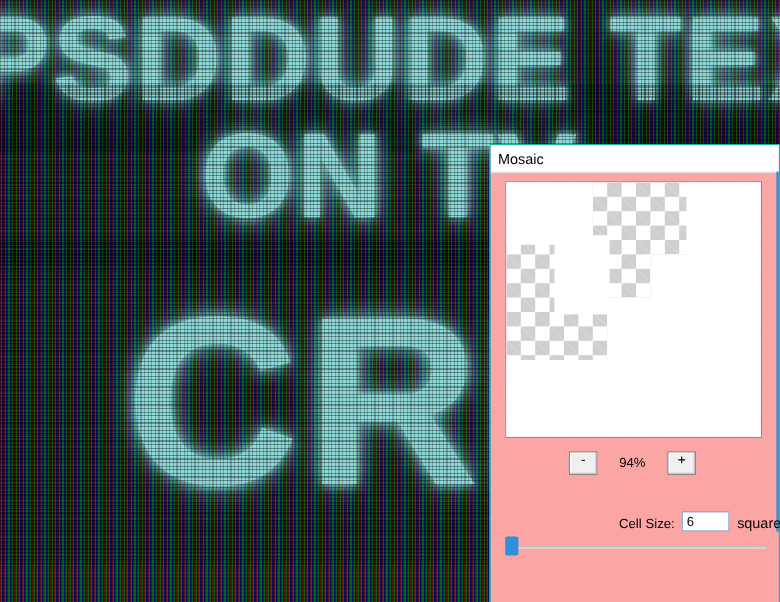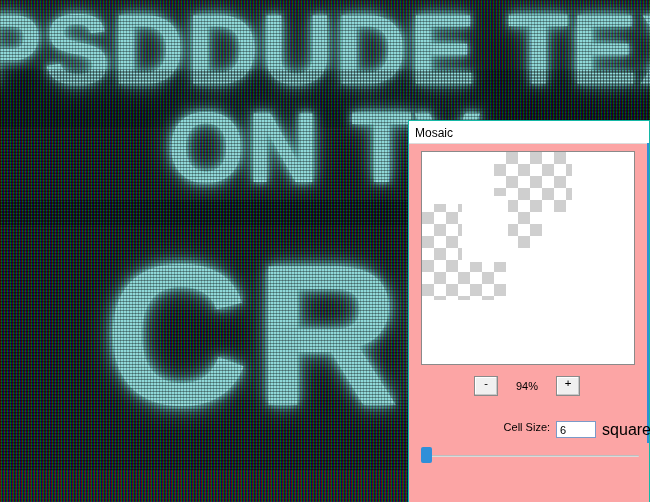--- a/index.html
+++ b/index.html
@@ -53,25 +53,25 @@
   .b6{left:120px;top:60px;width:38px;height:50px}
 
   .zoom-row{position:absolute;left:12px;top:252px;width:212px;height:26px;
     display:flex;align-items:center;justify-content:center;gap:18px}
   .zoom-btn{width:22px;height:18px;background:#f0f0f0;border:1px solid #8a8a8a;
     font-family:monospace;font-size:11px;line-height:14px;text-align:center;cursor:pointer;
     box-shadow:inset -1px -1px 0 #c8c8c8,inset 1px 1px 0 #fff}
   .zoom-label{font-size:11px}
 
   .cell-row{position:absolute;left:12px;top:300px;width:230px;height:22px;
-    display:flex;align-items:flex-start;justify-content:flex-end;gap:6px}
+    display:flex;align-items:flex-end;justify-content:flex-end;gap:6px}
   .cell-row label{font-size:11px}
   .cell-input{width:40px;height:17px;border:1px solid #7a9ac8;background:#fff;
     font-size:11px;padding:0 3px;box-sizing:border-box}
-  .unit{font-size:16px}
+  .unit{font-size:12px}
 
   .slider-row{position:absolute;left:12px;top:326px;width:218px;height:20px}
   .track{position:absolute;left:0;right:0;top:8px;height:2px;
     background:linear-gradient(#b0b0b0,#e8e8e8);border-radius:1px}
   .thumb{position:absolute;top:0;left:0;width:11px;height:16px;
     background:#2f8fd8;border-radius:2px;cursor:pointer}
 
   .rt-edge{position:absolute;right:0;top:22px;width:2px;height:300px;background:#2f8fd8}
 </style>
 </head>

